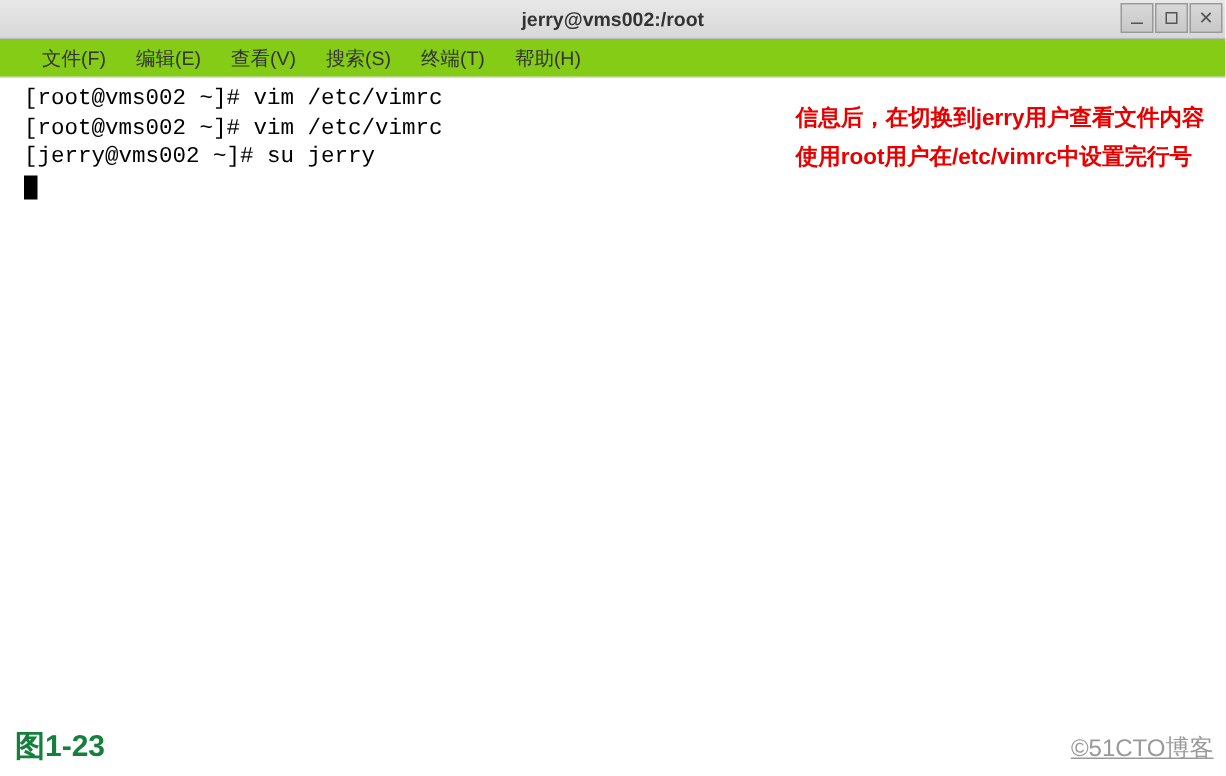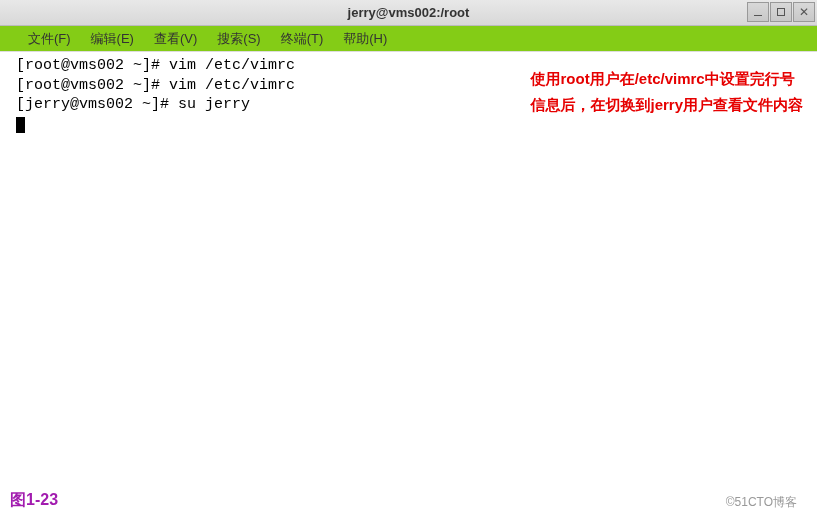--- a/index.html
+++ b/index.html
@@ -92,32 +92,33 @@
       font-size: 15px;
       font-weight: bold;
       font-family: "Microsoft YaHei", sans-serif;
       line-height: 1.7;
       text-align: left;
     }
     .figure-label {
       position: absolute;
       left: 10px;
       bottom: 6px;
-      color: #a21caf;
-      font-size: 16px;
+      color: #15803d;
+      font-size: 20px;
       font-weight: bold;
       font-family: "Microsoft YaHei", sans-serif;
     }
     .watermark {
       position: absolute;
-      right: 20px;
+      right: 8px;
       bottom: 6px;
       color: #999;
-      font-size: 12px;
+      font-size: 16px;
       font-family: "Microsoft YaHei", sans-serif;
+      text-decoration: underline;
     }
     .min-icon {
       width: 8px;
       height: 1px;
       background: #555;
       margin-top: 6px;
     }
     .max-icon {
       width: 8px;
       height: 8px;
@@ -155,19 +156,19 @@
   <span class="menu-item">帮助(H)</span>
 </div>
 
 <div class="terminal-content">
   <div class="term-line">[root@vms002 ~]# vim /etc/vimrc</div>
   <div class="term-line">[root@vms002 ~]# vim /etc/vimrc</div>
   <div class="term-line">[jerry@vms002 ~]# su jerry</div>
   <div class="term-line"><span class="cursor-block"></span></div>
 
   <div class="annotation">
+    <div>信息后，在切换到jerry用户查看文件内容</div>
     <div>使用root用户在/etc/vimrc中设置完行号</div>
-    <div>信息后，在切换到jerry用户查看文件内容</div>
   </div>
 
   <div class="figure-label">图1-23</div>
   <div class="watermark">©51CTO博客</div>
 </div>
 
 </body></html>

